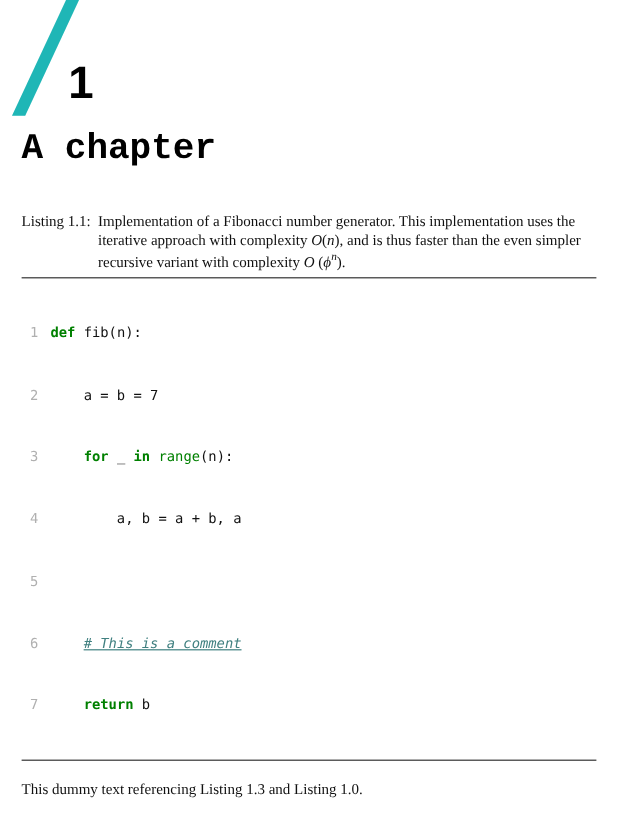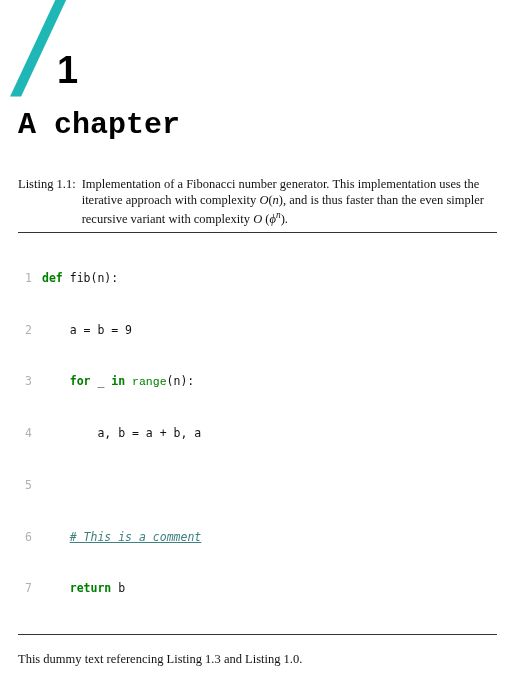--- a/index.html
+++ b/index.html
@@ -75,21 +75,21 @@
     width:24px;
     text-align:right;
     color:var(--gutter);
     padding-right:10px;
     flex:none;
     user-select:none;
   }
   .listing .code{flex:1;}
 
   .kw{color:var(--kw);font-weight:700;}
-  .bi{color:var(--kw);font-family:Liberation Mono, monospace;}
+  .bi{color:var(--kw);}
   .cm{color:var(--comment);font-style:italic;text-decoration:underline;}
 
   p.body{margin:10px 0 14px 0;}
 </style>
 </head>
 <body>
 
 <div class="page">
 
   <div class="chap-head">
@@ -101,21 +101,21 @@
 
   <div class="caption">
     <span class="label">Listing 1.1:</span>
     <span class="text">
       <span>Implementation of a Fibonacci number generator. This implementation uses the iterative approach with complexity </span><em class="math"><span>O</span></em><span>(</span><em class="math"><span>n</span></em><span>)</span><span>, and is thus faster than the even simpler recursive variant with complexity </span><em class="math"><span>O</span></em><span> (</span><em class="math"><span>ϕ</span></em><sup><em class="math"><span>n</span></em></sup><span>).</span>
     </span>
   </div>
 
   <div class="listing">
     <div class="row"><span class="ln">1</span><span class="code"><span class="kw">def</span><span> fib(n):</span></span></div>
-    <div class="row"><span class="ln">2</span><span class="code">    a = b = 9</span></div>
+    <div class="row"><span class="ln">2</span><span class="code">    a = b = 7</span></div>
     <div class="row"><span class="ln">3</span><span class="code"><span>    </span><span class="kw">for</span><span> _ </span><span class="kw">in</span><span> </span><span class="bi">range</span><span>(n):</span></span></div>
     <div class="row"><span class="ln">4</span><span class="code">        a, b = a + b, a</span></div>
     <div class="row"><span class="ln">5</span><span class="code"></span></div>
     <div class="row"><span class="ln">6</span><span class="code"><span>    </span><span class="cm"># This is a comment</span></span></div>
     <div class="row"><span class="ln">7</span><span class="code"><span>    </span><span class="kw">return</span><span> b</span></span></div>
   </div>
 
   <p class="body">
     <span>This dummy text referencing </span><span>Listing 1.3</span><span> and </span><span>Listing 1.0</span><span>.</span>
   </p>

